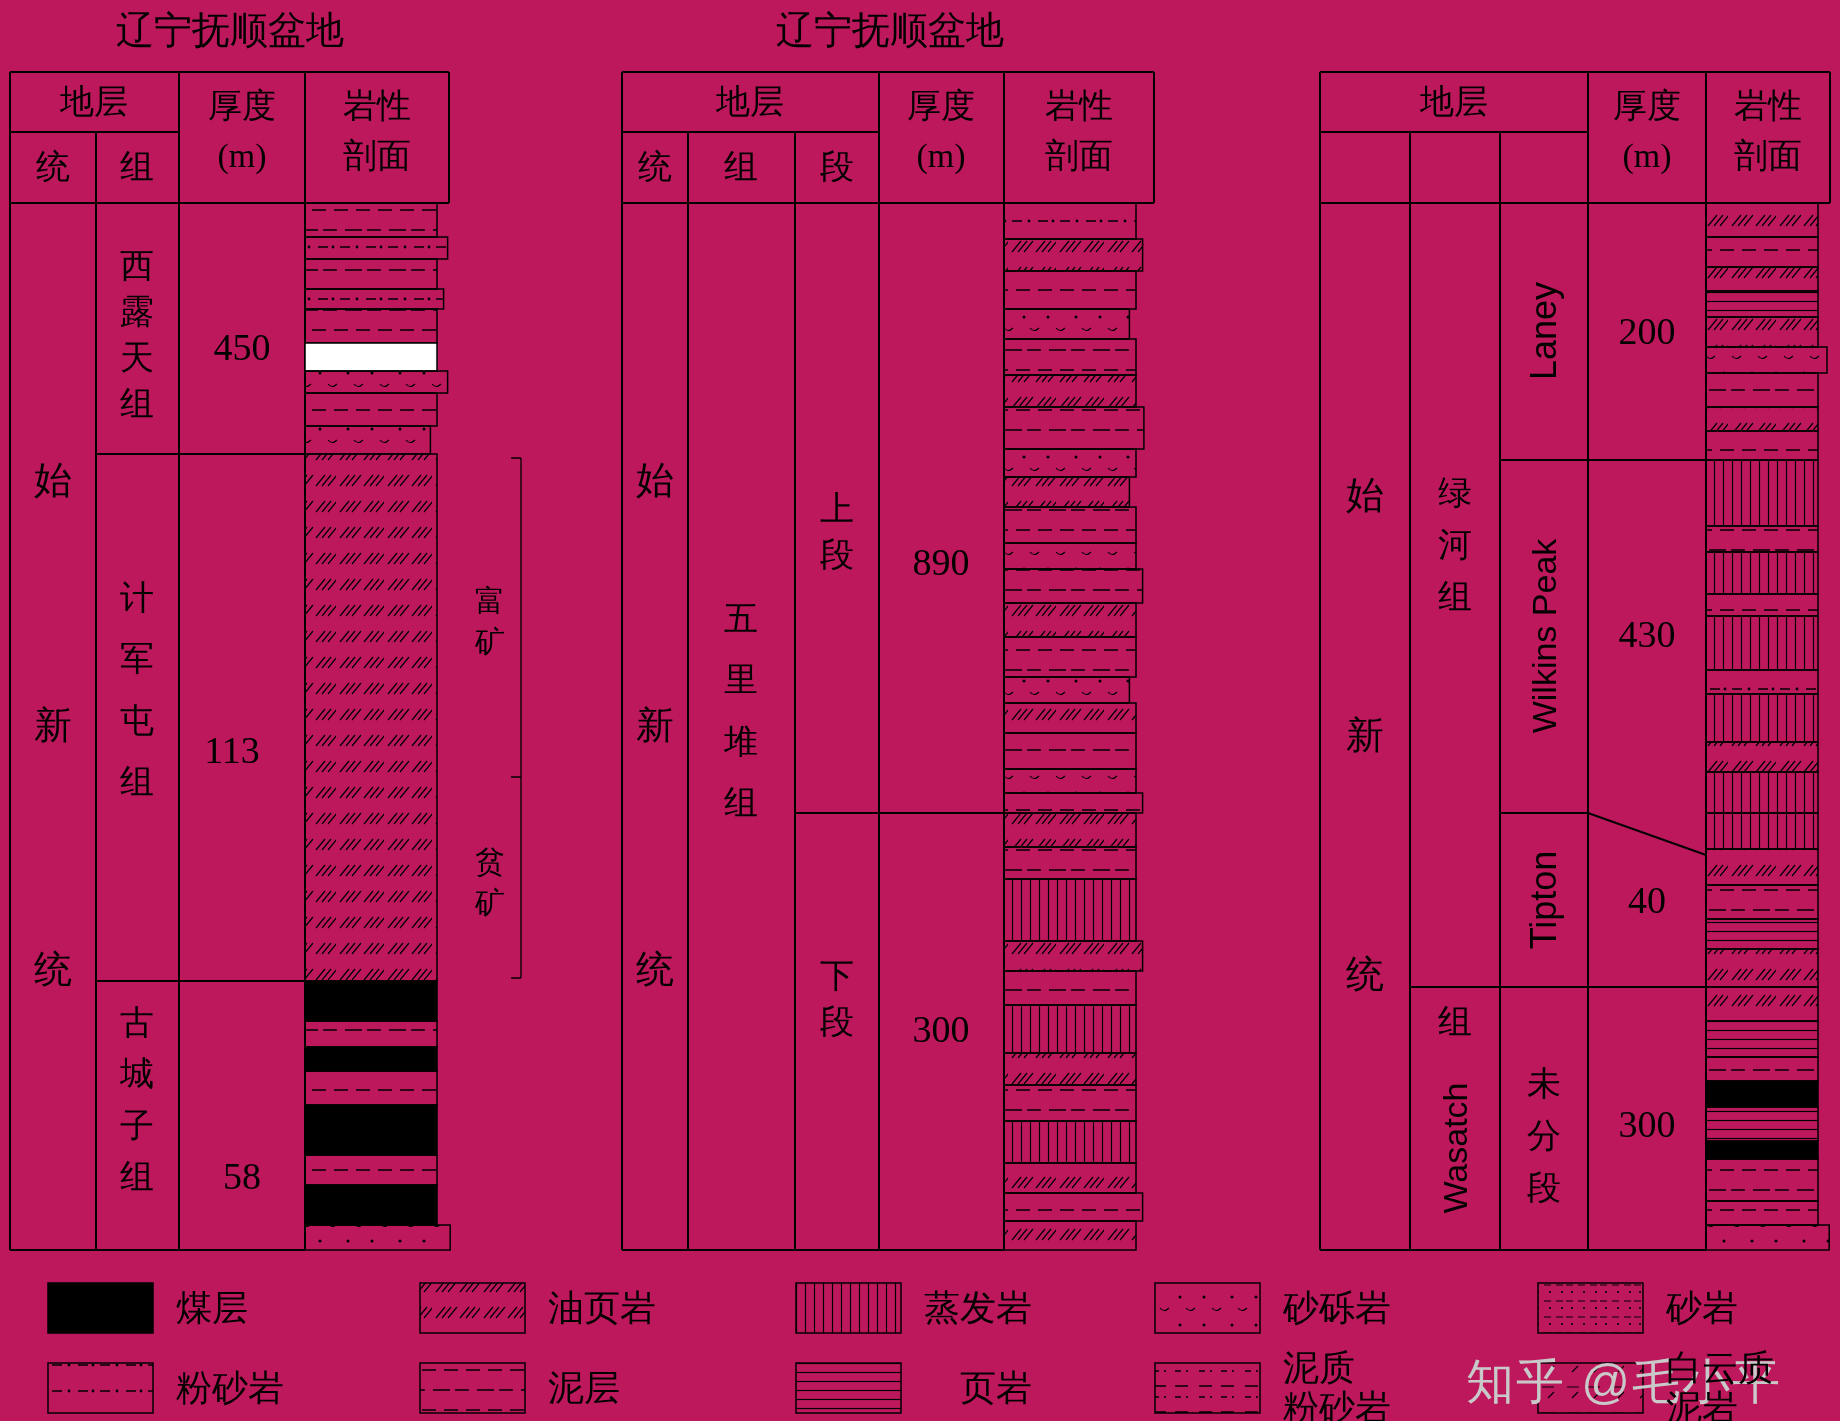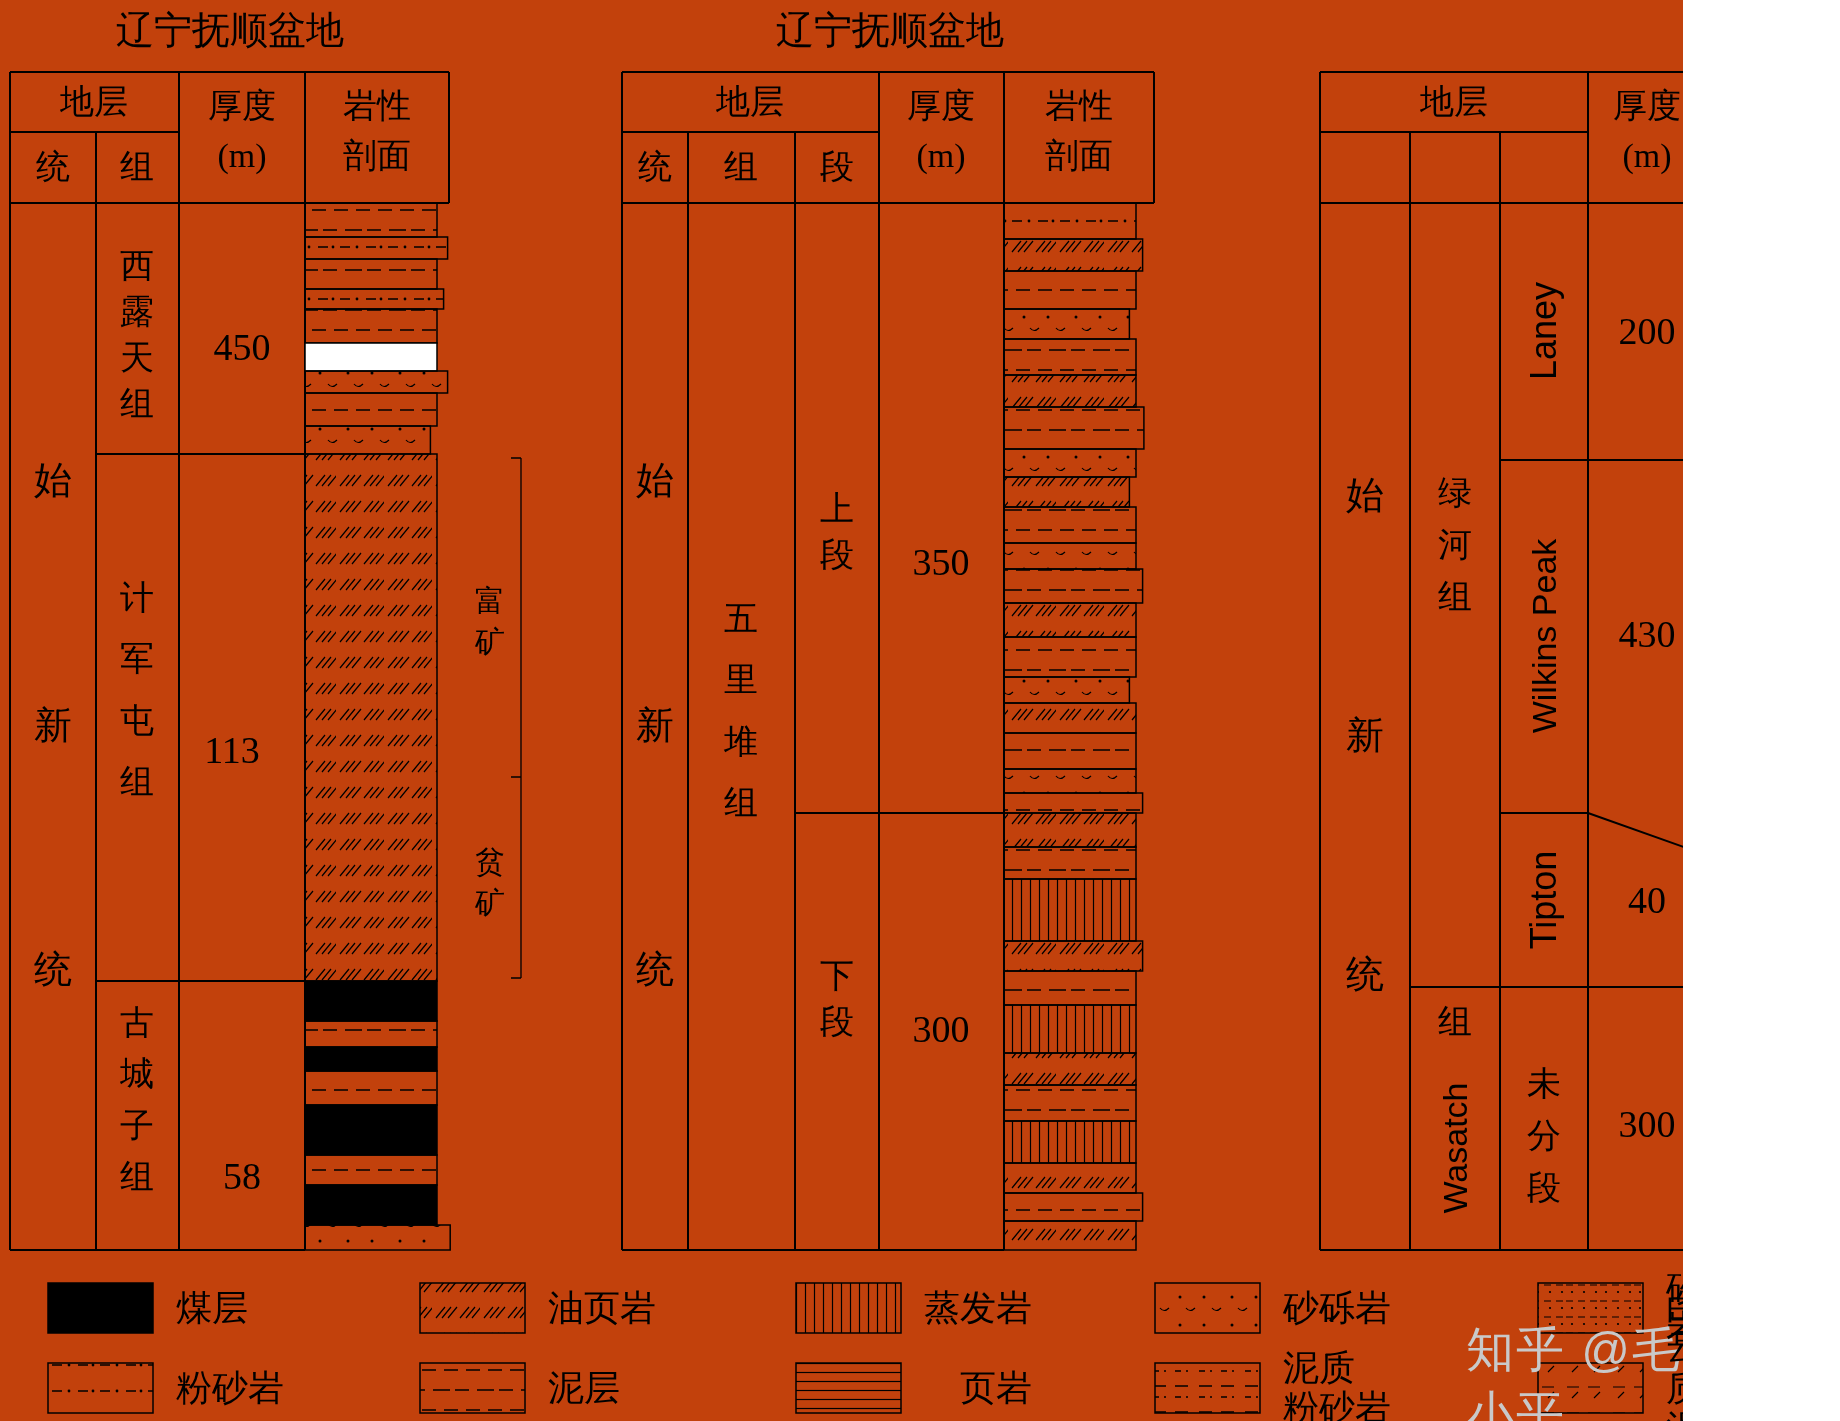--- a/index.html
+++ b/index.html
@@ -1,16 +1,16 @@
 <!DOCTYPE html>
 <html><head>
 <meta charset="utf-8">
 <style>
   html,body{margin:0;padding:0;background:#fff;}
-  #canvas{position:relative;width:1683px;height:1421px;background:#c2410c;color:#000;
+  #canvas{position:relative;width:1840px;height:1421px;background:#be185d;color:#000;
           font-family:"Liberation Serif","DejaVu Serif",serif;overflow:hidden;}
   #base{position:absolute;left:0;top:0;z-index:0;}
   .t{position:absolute;transform:translate(-50%,-50%);white-space:nowrap;z-index:2;}
   .spread{position:absolute;display:flex;flex-direction:column;justify-content:space-between;
           align-items:center;transform:translateX(-50%);z-index:2;}
   .rot{position:absolute;transform:translate(-50%,-50%) rotate(-90deg);white-space:nowrap;
        font-family:"Liberation Sans","DejaVu Sans",sans-serif;z-index:2;}
   .legend-label{position:absolute;transform:translateY(-50%);font-size:36px;line-height:1.12;z-index:2;}
   .wm{position:absolute;transform:translateY(-50%);font-size:48px;color:#c9c9c9;letter-spacing:2px;
       font-family:"Liberation Sans","DejaVu Sans",sans-serif;z-index:1;}
@@ -237,21 +237,21 @@
   <div class="spread f34" style="left:741px;top:596px;height:230px">
       <span>五</span>
       <span>里</span>
       <span>堆</span>
       <span>组</span>
     </div>
   <div class="spread f34" style="left:837px;top:486px;height:80px">
       <span>上</span>
       <span>段</span>
     </div>
-  <div class="t f38" style="left:941px;top:562px">350</div>
+  <div class="t f38" style="left:941px;top:562px">890</div>
   <div class="spread f34" style="left:837px;top:953px;height:80px">
       <span>下</span>
       <span>段</span>
     </div>
   <div class="t f38" style="left:941px;top:1029px">300</div>
 
   <div class="t f34" style="left:1454px;top:102px">地层</div>
   <div class="t f34" style="left:1647px;top:106px">厚度</div>
   <div class="t f34" style="left:1647px;top:156px">(m)</div>
   <div class="t f34" style="left:1768px;top:106px">岩性</div>

